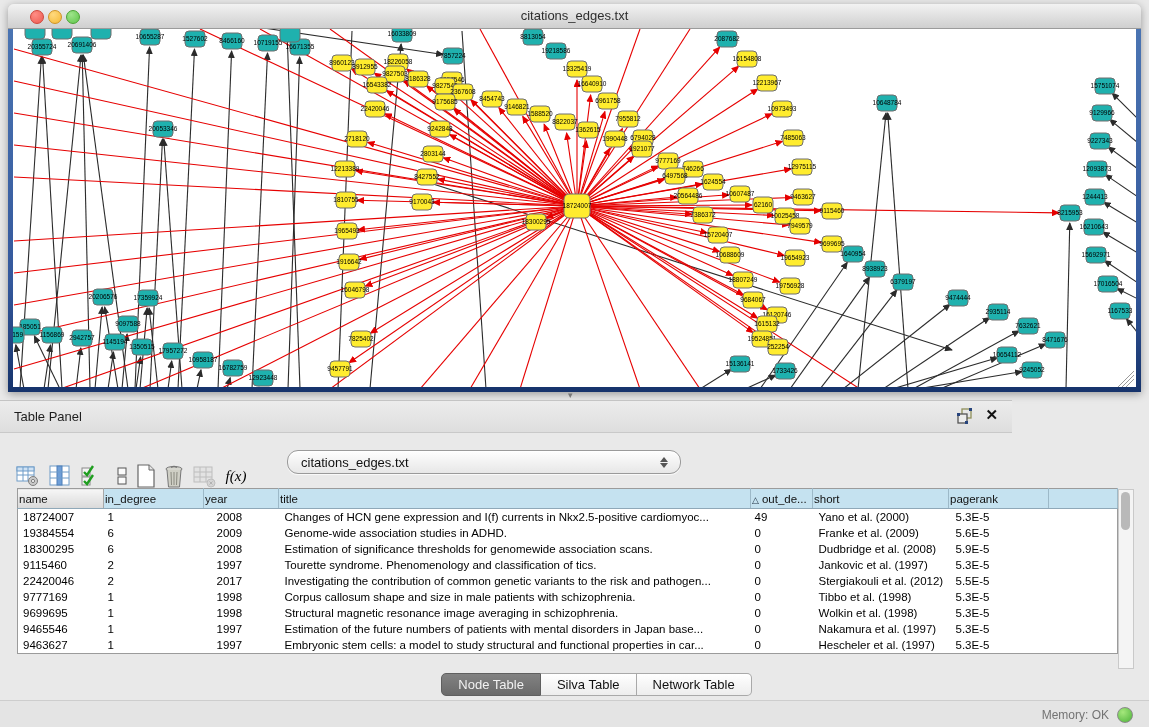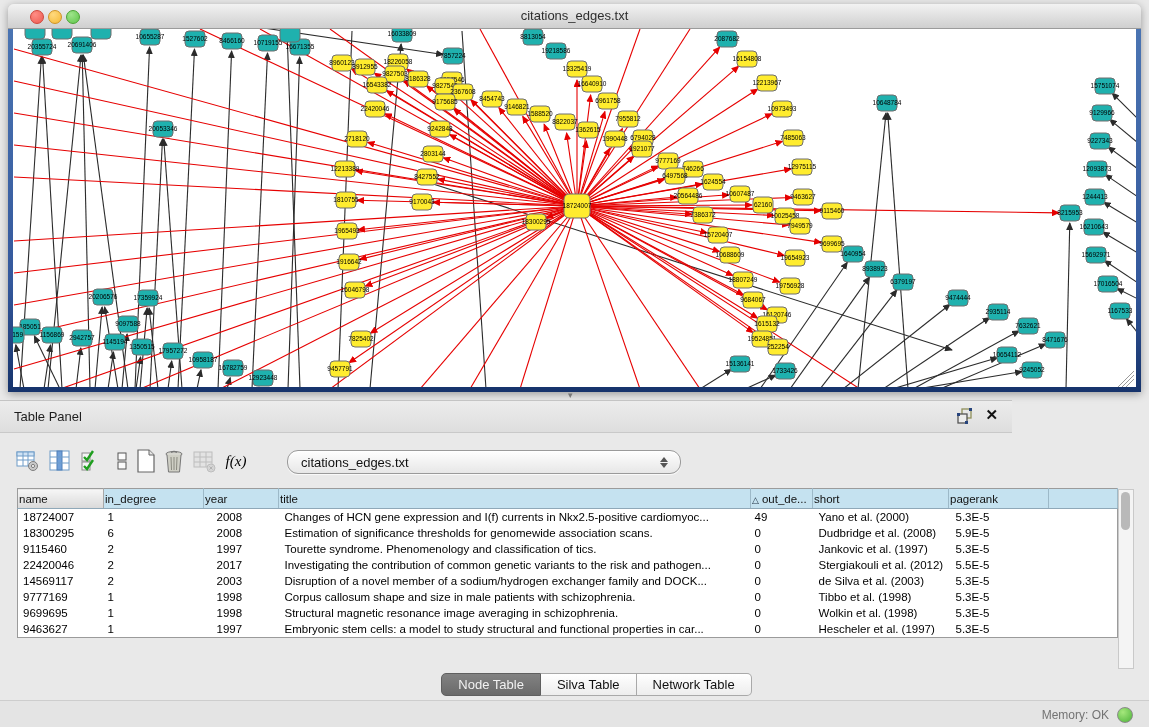--- a/index.html
+++ b/index.html
@@ -27,21 +27,21 @@
 
   
   #tp-titlebar{left:0;top:400px;width:1012px;height:31px;
      background:linear-gradient(#ececec,#dedede);
      border-top:1px solid #c4c4c4;border-bottom:1px solid #c9c9c9;}
   #tp-title{left:14px;top:8px;font-size:13px;color:#1e1e1e;}
   #tp-float{right:38px;top:6px;width:18px;height:18px;}
   #tp-close{right:14px;top:5px;font-size:15px;font-weight:bold;color:#111;cursor:default;}
 
   
-  .tool-btn{top:447px;width:28px;height:28px;display:flex;align-items:center;justify-content:center;}
+  .tool-btn{top:462px;width:28px;height:28px;display:flex;align-items:center;justify-content:center;}
   #dd-table{left:287px;top:450px;width:392px;height:22px;border:1px solid #9a9a9a;border-radius:11px;
      background:linear-gradient(#fefefe,#e7e7e7);display:flex;align-items:center;
      box-shadow:0 1px 1px rgba(255,255,255,.8), inset 0 1px 0 #fff;}
   #dd-table span.val{margin-left:13px;font-size:13px;color:#111;flex:1;}
   .updown{margin-right:12px;display:flex;flex-direction:column;gap:1px;}
   .updown i{width:0;height:0;border-left:4px solid transparent;border-right:4px solid transparent;}
   .updown i.up{border-bottom:5px solid #555;}
   .updown i.dn{border-top:5px solid #555;}
 
   
@@ -604,20 +604,30 @@
         <td>18724007</td>
         <td>1</td>
         <td>2008</td>
         <td>Changes of HCN gene expression and I(f) currents in Nkx2.5-positive cardiomyoc...</td>
         <td>49</td>
         <td>Yano et al. (2000)</td>
         <td>5.3E-5</td>
         <td></td>
       </tr>
       <tr>
+        <td>19384554</td>
+        <td>6</td>
+        <td>2009</td>
+        <td>Genome-wide association studies in ADHD.</td>
+        <td>0</td>
+        <td>Franke et al. (2009)</td>
+        <td>5.6E-5</td>
+        <td></td>
+      </tr>
+      <tr>
         <td>18300295</td>
         <td>6</td>
         <td>2008</td>
         <td>Estimation of significance thresholds for genomewide association scans.</td>
         <td>0</td>
         <td>Dudbridge et al. (2008)</td>
         <td>5.9E-5</td>
         <td></td>
       </tr>
       <tr>
@@ -634,50 +644,50 @@
         <td>22420046</td>
         <td>2</td>
         <td>2017</td>
         <td>Investigating the contribution of common genetic variants to the risk and pathogen...</td>
         <td>0</td>
         <td>Stergiakouli et al. (2012)</td>
         <td>5.5E-5</td>
         <td></td>
       </tr>
       <tr>
-        <td>14569117</td>
-        <td>2</td>
-        <td>2003</td>
-        <td>Disruption of a novel member of a sodium/hydrogen exchanger family and DOCK...</td>
-        <td>0</td>
-        <td>de Silva et al. (2003)</td>
-        <td>5.3E-5</td>
-        <td></td>
-      </tr>
-      <tr>
         <td>9777169</td>
         <td>1</td>
         <td>1998</td>
         <td>Corpus callosum shape and size in male patients with schizophrenia.</td>
         <td>0</td>
         <td>Tibbo et al. (1998)</td>
         <td>5.3E-5</td>
         <td></td>
       </tr>
       <tr>
         <td>9699695</td>
         <td>1</td>
         <td>1998</td>
         <td>Structural magnetic resonance image averaging in schizophrenia.</td>
         <td>0</td>
         <td>Wolkin et al. (1998)</td>
         <td>5.3E-5</td>
         <td></td>
       </tr>
       <tr>
+        <td>9465546</td>
+        <td>1</td>
+        <td>1997</td>
+        <td>Estimation of the future numbers of patients with mental disorders in Japan base...</td>
+        <td>0</td>
+        <td>Nakamura et al. (1997)</td>
+        <td>5.3E-5</td>
+        <td></td>
+      </tr>
+      <tr>
         <td>9463627</td>
         <td>1</td>
         <td>1997</td>
         <td>Embryonic stem cells: a model to study structural and functional properties in car...</td>
         <td>0</td>
         <td>Hescheler et al. (1997)</td>
         <td>5.3E-5</td>
         <td></td>
       </tr>
     </tbody>

